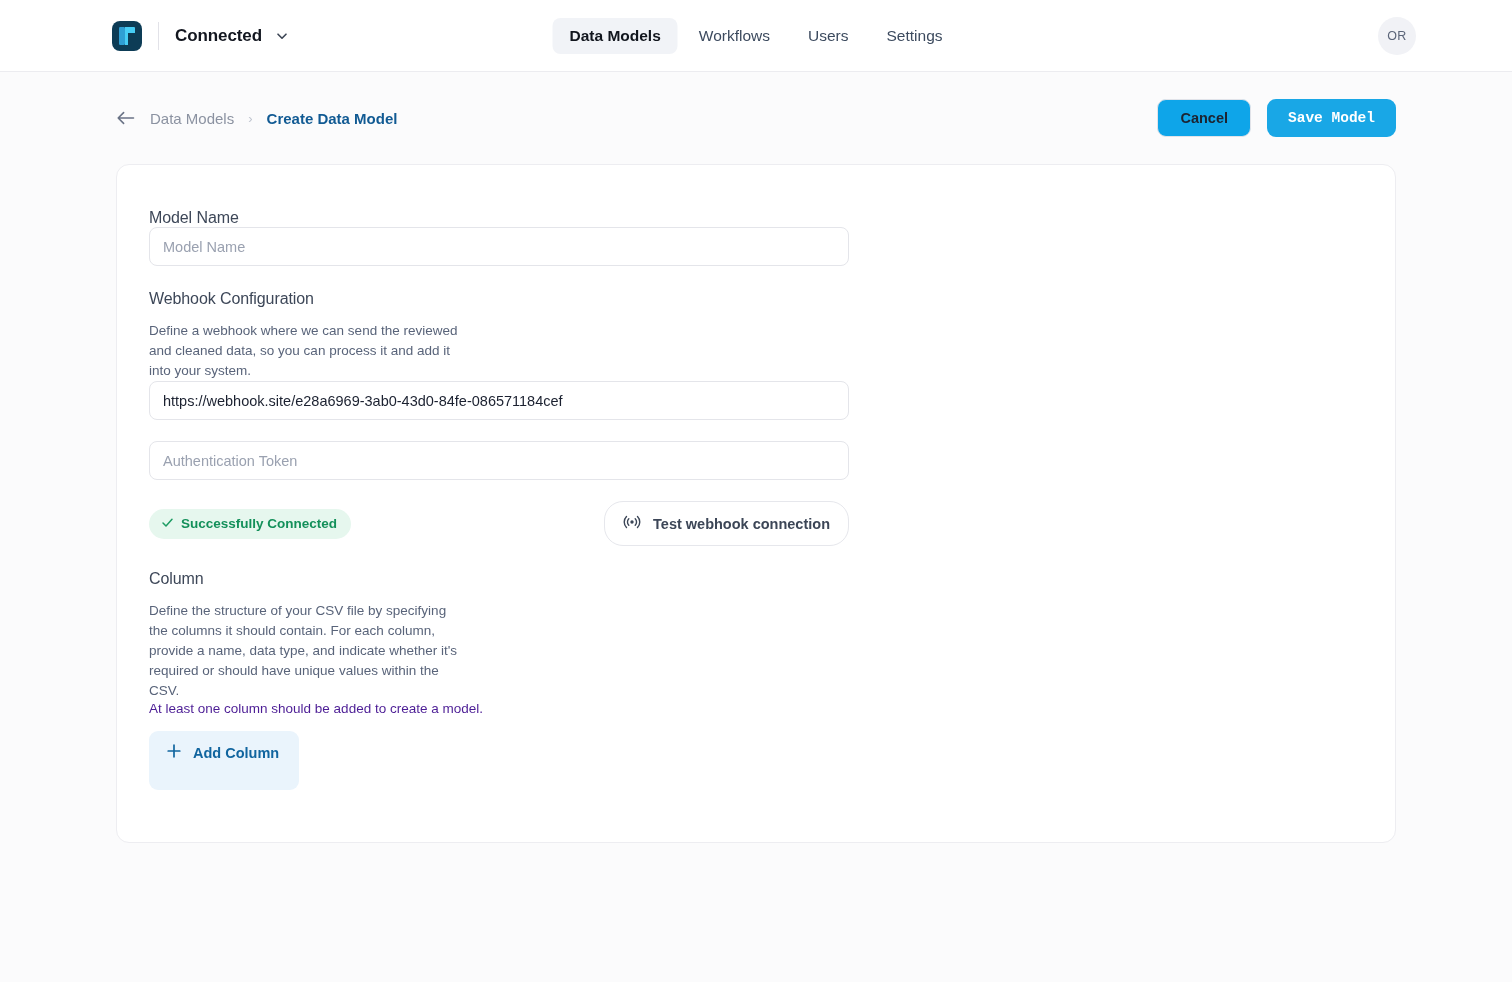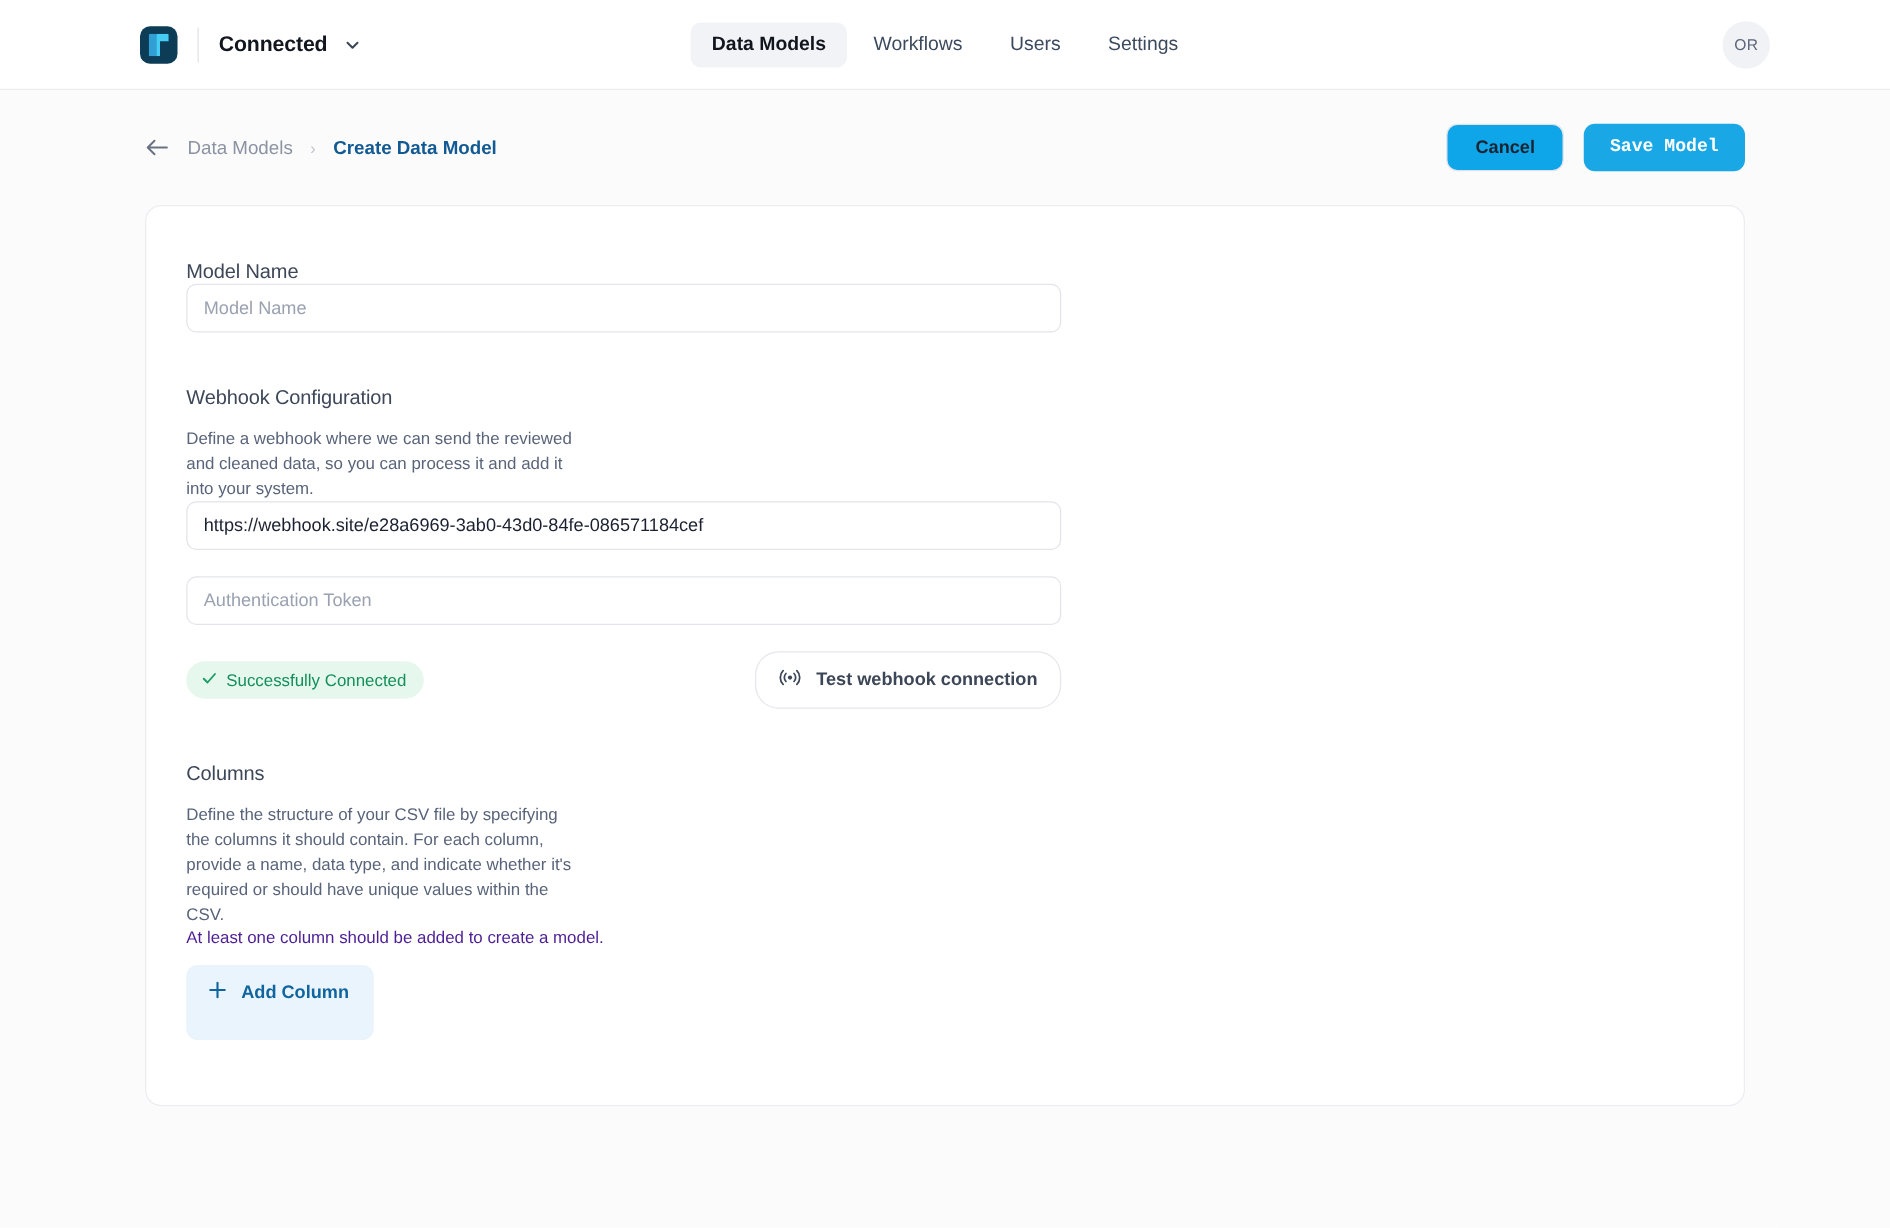--- a/index.html
+++ b/index.html
@@ -181,21 +181,21 @@
     border-radius: 13px;
     padding: 44px 0 52px 0;
   }
 
   .row {
     display: flex;
     padding: 0 32px 0 32px;
     flex-direction: column;
   }
 
-  .row + .row { margin-top: 44px; }
+  .row + .row { margin-top: 24px; }
 
   .row-label {
     width: 450px;
     flex: none;
     padding-left: 0;
   }
 
   .label-title {
     font-size: 16px;
     color: #3d4758;
@@ -242,20 +242,21 @@
 
   .status-badge {
     display: inline-flex;
     align-items: center;
     gap: 7px;
     background: #e6f7ee;
     color: #13905a;
     border-radius: 20px;
     padding: 7px 14px 7px 12px;
     font-size: 13.5px;
+    font-weight: bold;
   }
 
   .btn-test {
     display: inline-flex;
     align-items: center;
     gap: 12px;
     background: #ffffff;
     border: 1px solid #e6e7ec;
     border-radius: 19px;
     padding: 11px 18px;
@@ -379,21 +380,21 @@
             </svg>
           </span>
           <span>Test webhook connection</span>
         </button>
       </div>
     </div>
   </div>
 
   <div class="row columns-row">
     <div class="row-label">
-      <div class="label-title">Columns</div>
+      <div class="label-title">Column</div>
       <div class="label-desc">Define the structure of your CSV file by specifying the columns it should contain. For each column, provide a name, data type, and indicate whether it's required or should have unique values within the CSV.</div>
     </div>
     <div class="row-field">
       <div class="error-text">At least one column should be added to create a model.</div>
       <button class="btn-add-column">
         <span>
           <svg width="16" height="16" viewBox="0 0 16 16" aria-hidden="true">
             <path d="M8 2.2 V13.8 M2.2 8 H13.8" stroke="#11659f" stroke-width="1.7" stroke-linecap="round"></path>
           </svg>
         </span>

